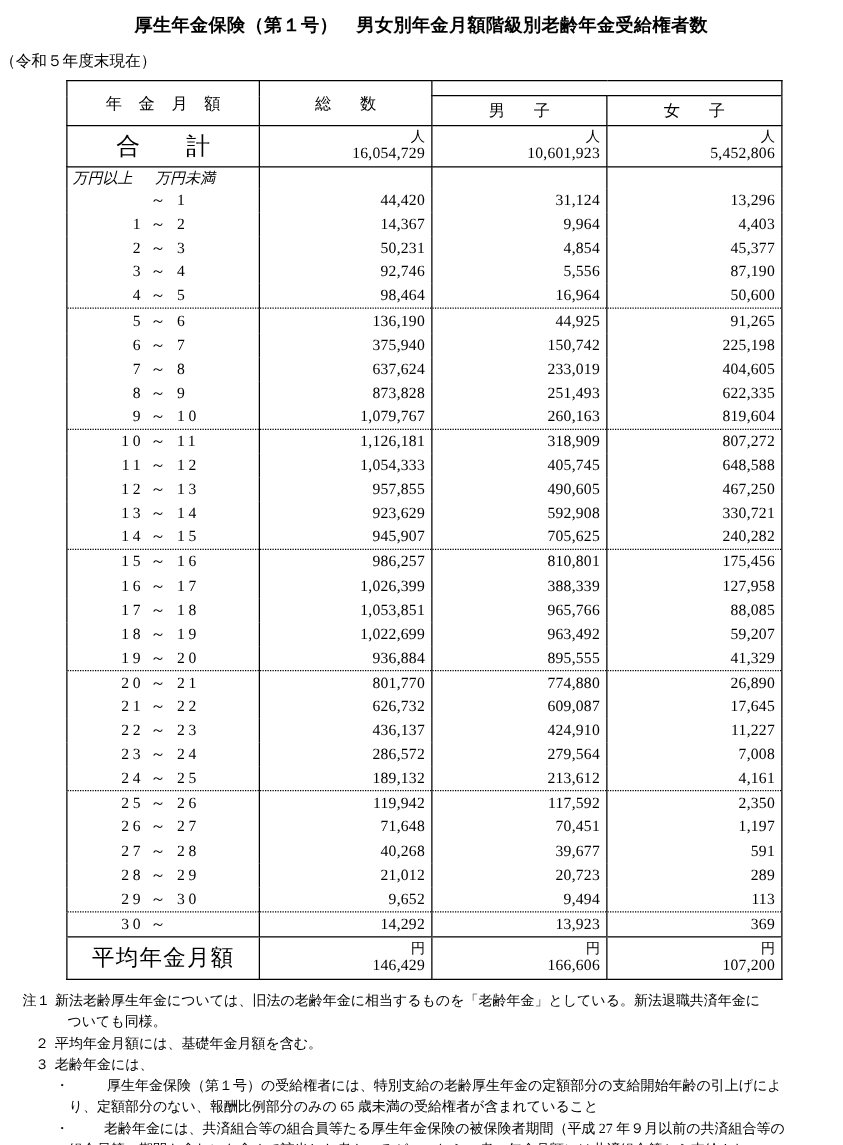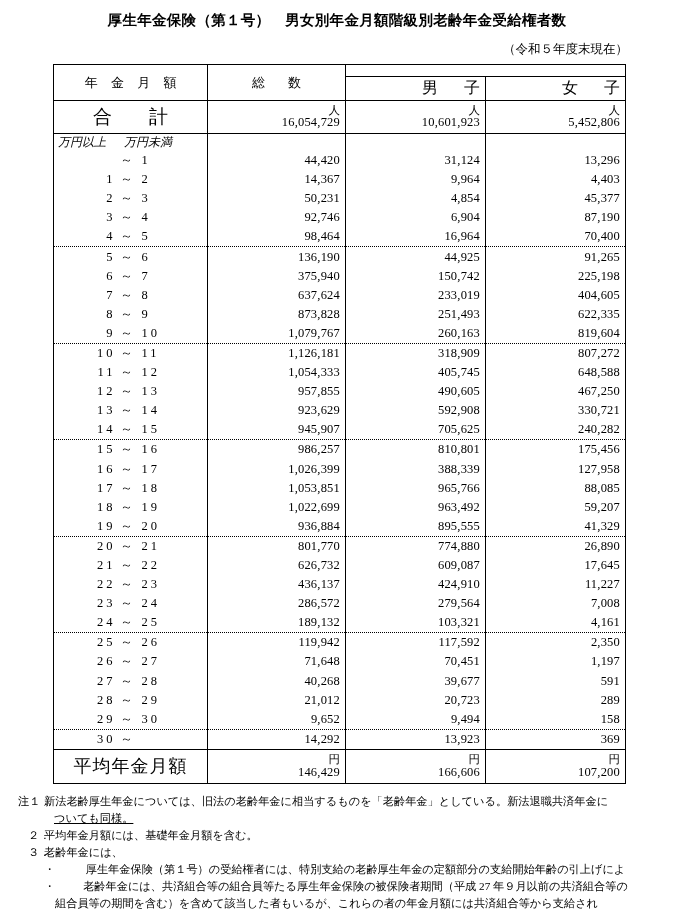--- a/index.html
+++ b/index.html
@@ -20,21 +20,20 @@
   .title {
     text-align: center;
     font-size: 14.5px;
     font-weight: bold;
     letter-spacing: 0.3px;
     margin: 11px 0 0 0;
     padding: 0 10px;
     font-family: Liberation Serif, serif;
   }
   .subtitle {
-    text-align: right;
     font-size: 12.5px;
     margin: 11px 0 6px 0;
     padding-right: 46px;
   }
 
   
   .table-wrap {
     padding: 0 0 0 53px;
   }
   table.pension {
@@ -73,22 +72,22 @@
   .hd-span {
     letter-spacing: 5px;
     text-indent: 5px;
   }
   .hd-outer-top {
     height: 11px;
     border-bottom: 0;
   }
   .hd-sex {
     height: 23px;
-    text-align: right;
-    font-size: 16px;
+    text-align: center;
+    font-size: 13px;
     letter-spacing: 5px;
     text-indent: 5px;
     border-top: 1.2px solid #000;
   }
   .hd-sex-box { border-left: 1.2px solid #000; }
 
   
   .row-total td {
     height: 32px;
     border-top: 1.2px solid #000;
@@ -183,21 +182,21 @@
     line-height: 1.52;
   }
   .note-row { display: flex; }
   .note-marker {
     flex: 0 0 auto;
     white-space: nowrap;
   }
   .note-marker.n1 { width: 26px; }
   .note-marker.n2 { width: 26px; padding-left: 10px; box-sizing: border-box; }
   .note-body { flex: 1 1 auto; }
-  .note-cont { padding-left: 36px; text-decoration: underline; }
+  .note-cont { padding-left: 36px; }
   .bullet-row { display: flex; padding-left: 26px; }
   .bullet-marker { flex: 0 0 auto; width: 11px; }
   .bullet-body { flex: 1 1 auto; text-align: center; }
   .bullet-cont { padding-left: 37px; }
 </style>
 </head>
 <body>
 
 <div class="title">厚生年金保険（第１号）　男女別年金月額階級別老齢年金受給権者数</div>
 <div class="subtitle">（令和５年度末現在）</div>
@@ -261,28 +260,28 @@
         </tr>
         <tr class="row-d">
           <td class="cell-range frame-left vsep"><span class="n">2</span><span class="tilde">～</span><span class="n right">3</span></td>
           <td class="cell-num vsep">50,231</td>
           <td class="cell-num vsep">4,854</td>
           <td class="cell-num frame-right">45,377</td>
         </tr>
         <tr class="row-d">
           <td class="cell-range frame-left vsep"><span class="n">3</span><span class="tilde">～</span><span class="n right">4</span></td>
           <td class="cell-num vsep">92,746</td>
-          <td class="cell-num vsep">6,904</td>
+          <td class="cell-num vsep">5,556</td>
           <td class="cell-num frame-right">87,190</td>
         </tr>
         <tr class="row-d grp-sep">
           <td class="cell-range frame-left vsep"><span class="n">4</span><span class="tilde">～</span><span class="n right">5</span></td>
           <td class="cell-num vsep">98,464</td>
           <td class="cell-num vsep">16,964</td>
-          <td class="cell-num frame-right">70,400</td>
+          <td class="cell-num frame-right">50,600</td>
         </tr>
         <tr class="row-d">
           <td class="cell-range frame-left vsep"><span class="n">5</span><span class="tilde">～</span><span class="n right">6</span></td>
           <td class="cell-num vsep">136,190</td>
           <td class="cell-num vsep">44,925</td>
           <td class="cell-num frame-right">91,265</td>
         </tr>
         <tr class="row-d">
           <td class="cell-range frame-left vsep"><span class="n">6</span><span class="tilde">～</span><span class="n right">7</span></td>
           <td class="cell-num vsep">375,940</td>
@@ -387,21 +386,21 @@
         </tr>
         <tr class="row-d">
           <td class="cell-range frame-left vsep"><span class="n">23</span><span class="tilde">～</span><span class="n right">24</span></td>
           <td class="cell-num vsep">286,572</td>
           <td class="cell-num vsep">279,564</td>
           <td class="cell-num frame-right">7,008</td>
         </tr>
         <tr class="row-d grp-sep">
           <td class="cell-range frame-left vsep"><span class="n">24</span><span class="tilde">～</span><span class="n right">25</span></td>
           <td class="cell-num vsep">189,132</td>
-          <td class="cell-num vsep">103,321</td>
+          <td class="cell-num vsep">213,612</td>
           <td class="cell-num frame-right">4,161</td>
         </tr>
         <tr class="row-d">
           <td class="cell-range frame-left vsep"><span class="n">25</span><span class="tilde">～</span><span class="n right">26</span></td>
           <td class="cell-num vsep">119,942</td>
           <td class="cell-num vsep">117,592</td>
           <td class="cell-num frame-right">2,350</td>
         </tr>
         <tr class="row-d">
           <td class="cell-range frame-left vsep"><span class="n">26</span><span class="tilde">～</span><span class="n right">27</span></td>
@@ -418,21 +417,21 @@
         <tr class="row-d">
           <td class="cell-range frame-left vsep"><span class="n">28</span><span class="tilde">～</span><span class="n right">29</span></td>
           <td class="cell-num vsep">21,012</td>
           <td class="cell-num vsep">20,723</td>
           <td class="cell-num frame-right">289</td>
         </tr>
         <tr class="row-d grp-sep">
           <td class="cell-range frame-left vsep"><span class="n">29</span><span class="tilde">～</span><span class="n right">30</span></td>
           <td class="cell-num vsep">9,652</td>
           <td class="cell-num vsep">9,494</td>
-          <td class="cell-num frame-right">158</td>
+          <td class="cell-num frame-right">113</td>
         </tr>
         <tr class="row-d">
           <td class="cell-range frame-left vsep"><span class="n">30</span><span class="tilde">～</span><span class="n right"></span></td>
           <td class="cell-num vsep">14,292</td>
           <td class="cell-num vsep">13,923</td>
           <td class="cell-num frame-right">369</td>
         </tr>
       </tbody>
 
     <tfoot>
@@ -469,20 +468,21 @@
 
   <div class="note-row">
     <span class="note-marker n2">３．</span>
     <span class="note-body">老齢年金には、</span>
   </div>
 
   <div class="bullet-row">
     <span class="bullet-marker">・</span>
     <span class="bullet-body">厚生年金保険（第１号）の受給権者には、特別支給の老齢厚生年金の定額部分の支給開始年齢の引上げによ</span>
   </div>
+  <div class="bullet-cont">り、定額部分のない、報酬比例部分のみの 65 歳未満の受給権者が含まれていること</div>
 
   <div class="bullet-row">
     <span class="bullet-marker">・</span>
     <span class="bullet-body">老齢年金には、共済組合等の組合員等たる厚生年金保険の被保険者期間（平成 27 年９月以前の共済組合等の</span>
   </div>
   <div class="bullet-cont">組合員等の期間を含む）を含めて該当した者もいるが、これらの者の年金月額には共済組合等から支給され</div>
 
 </div>
 
 </body></html>

